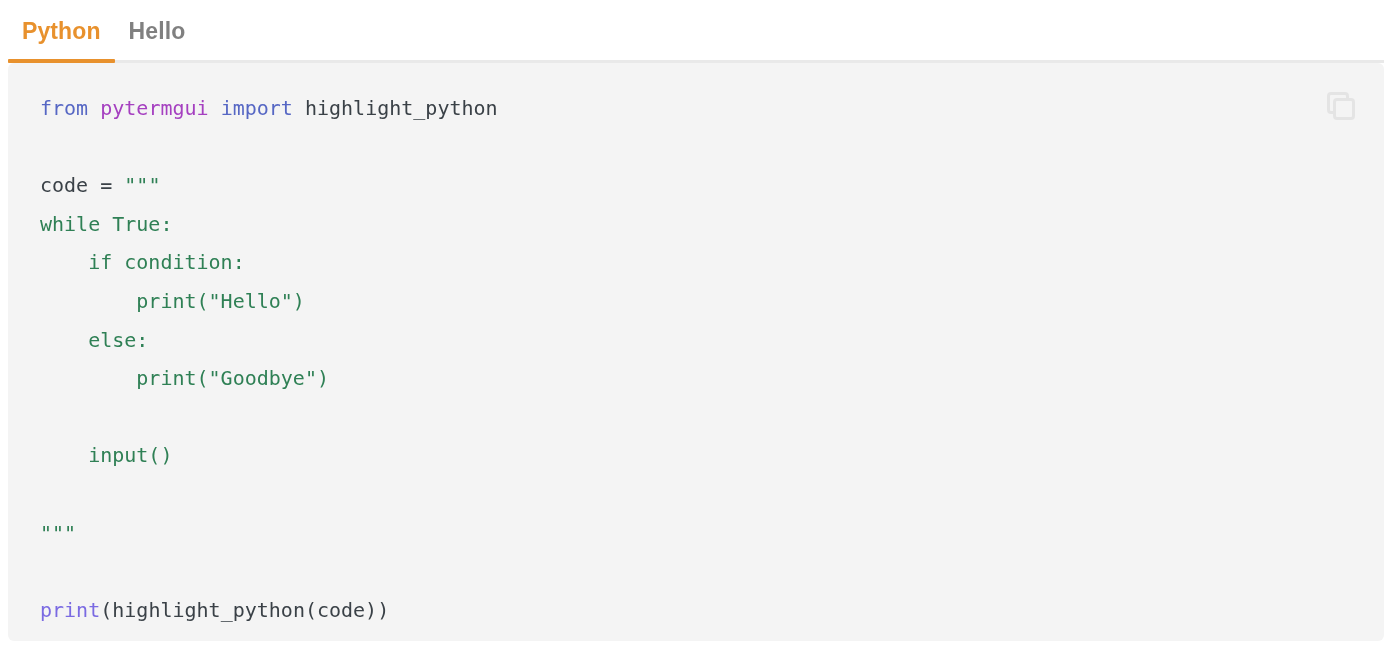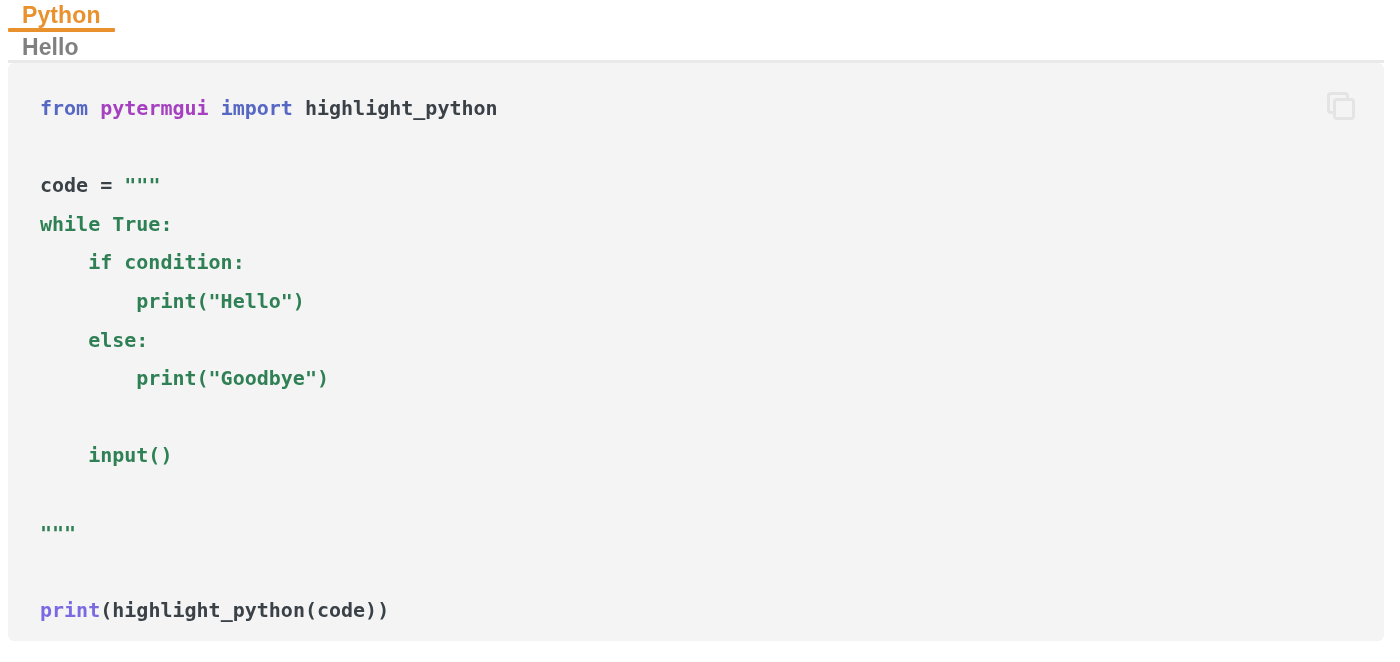--- a/index.html
+++ b/index.html
@@ -23,22 +23,21 @@
   }
 
   
   .tabbar {
     position: relative;
     height: 63px;
     background: #ffffff;
     padding: 0 0 0 8px;
     box-sizing: border-box;
     display: flex;
-    align-items: flex-start;
-    flex-direction: column;
+    align-items: center;
   }
   .tabbar-rule {
     position: absolute;
     left: 8px;
     right: 16px;
     bottom: 0;
     height: 3px;
     background: #e9e9e9;
   }
   .tab {
@@ -86,21 +85,20 @@
     border-radius: 6px;
     box-sizing: border-box;
   }
   .code-scroll {
     position: absolute;
     left: 0;
     top: 0;
     right: 0;
     bottom: 0;
     overflow: hidden;
-    font-weight: bold;
   }
   pre.code {
     margin: 0;
     padding: 26px 0 0 32px;
     font-family: "DejaVu Sans Mono", "Liberation Mono", monospace;
     font-size: 20px;
     line-height: 38.6px;
     color: #3a4147;
     white-space: pre;
     tab-size: 4;

